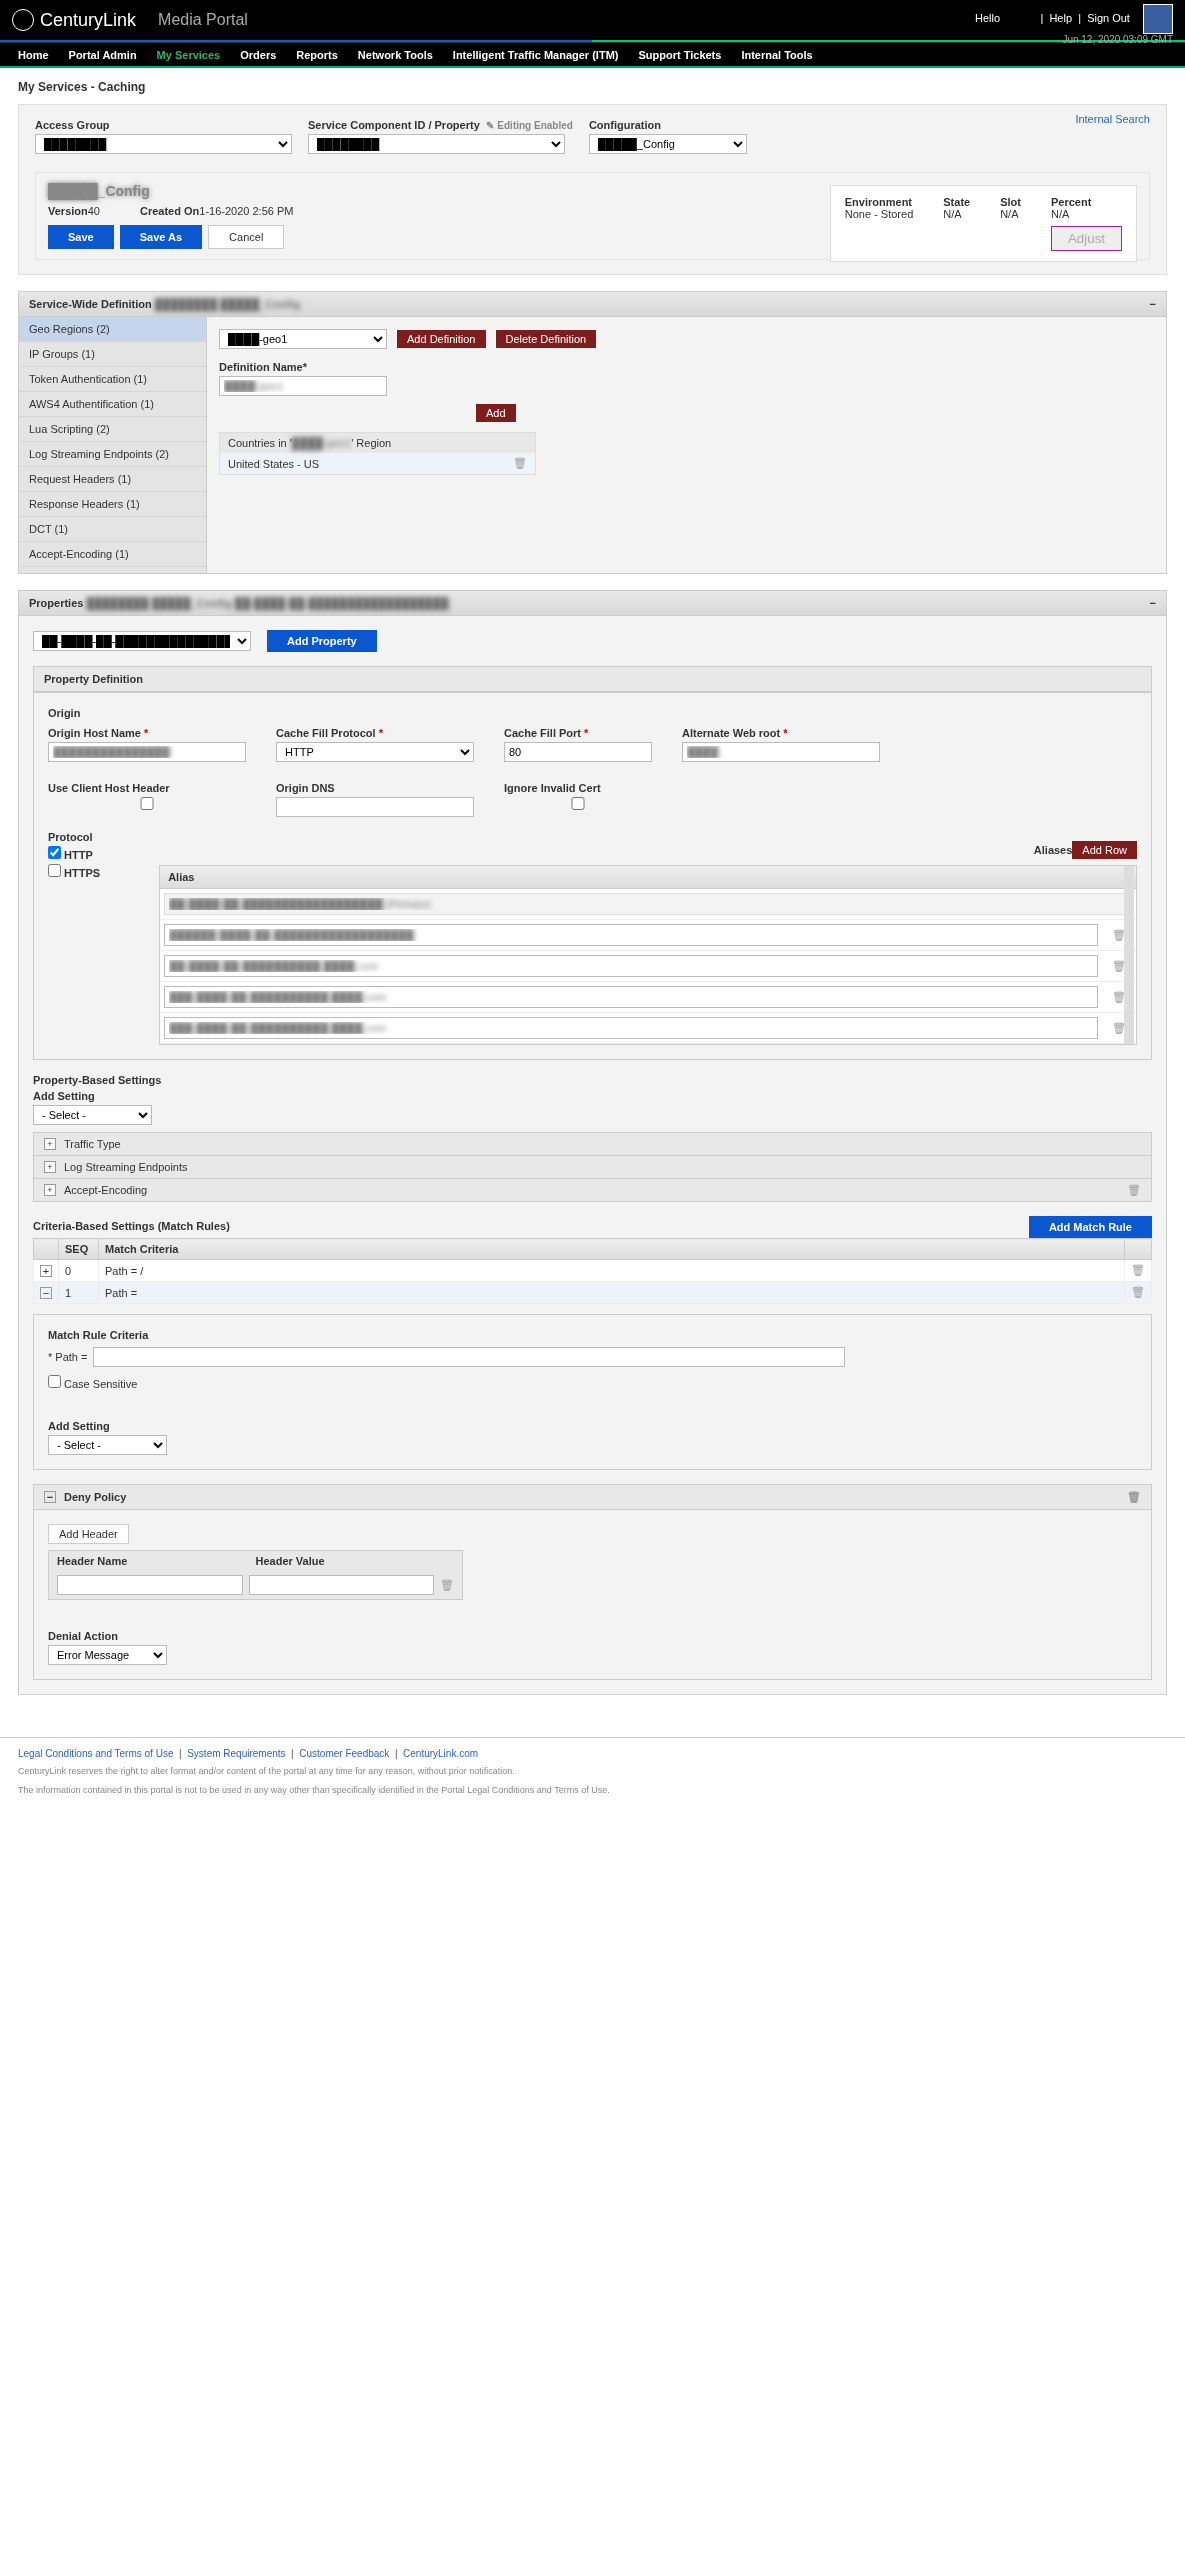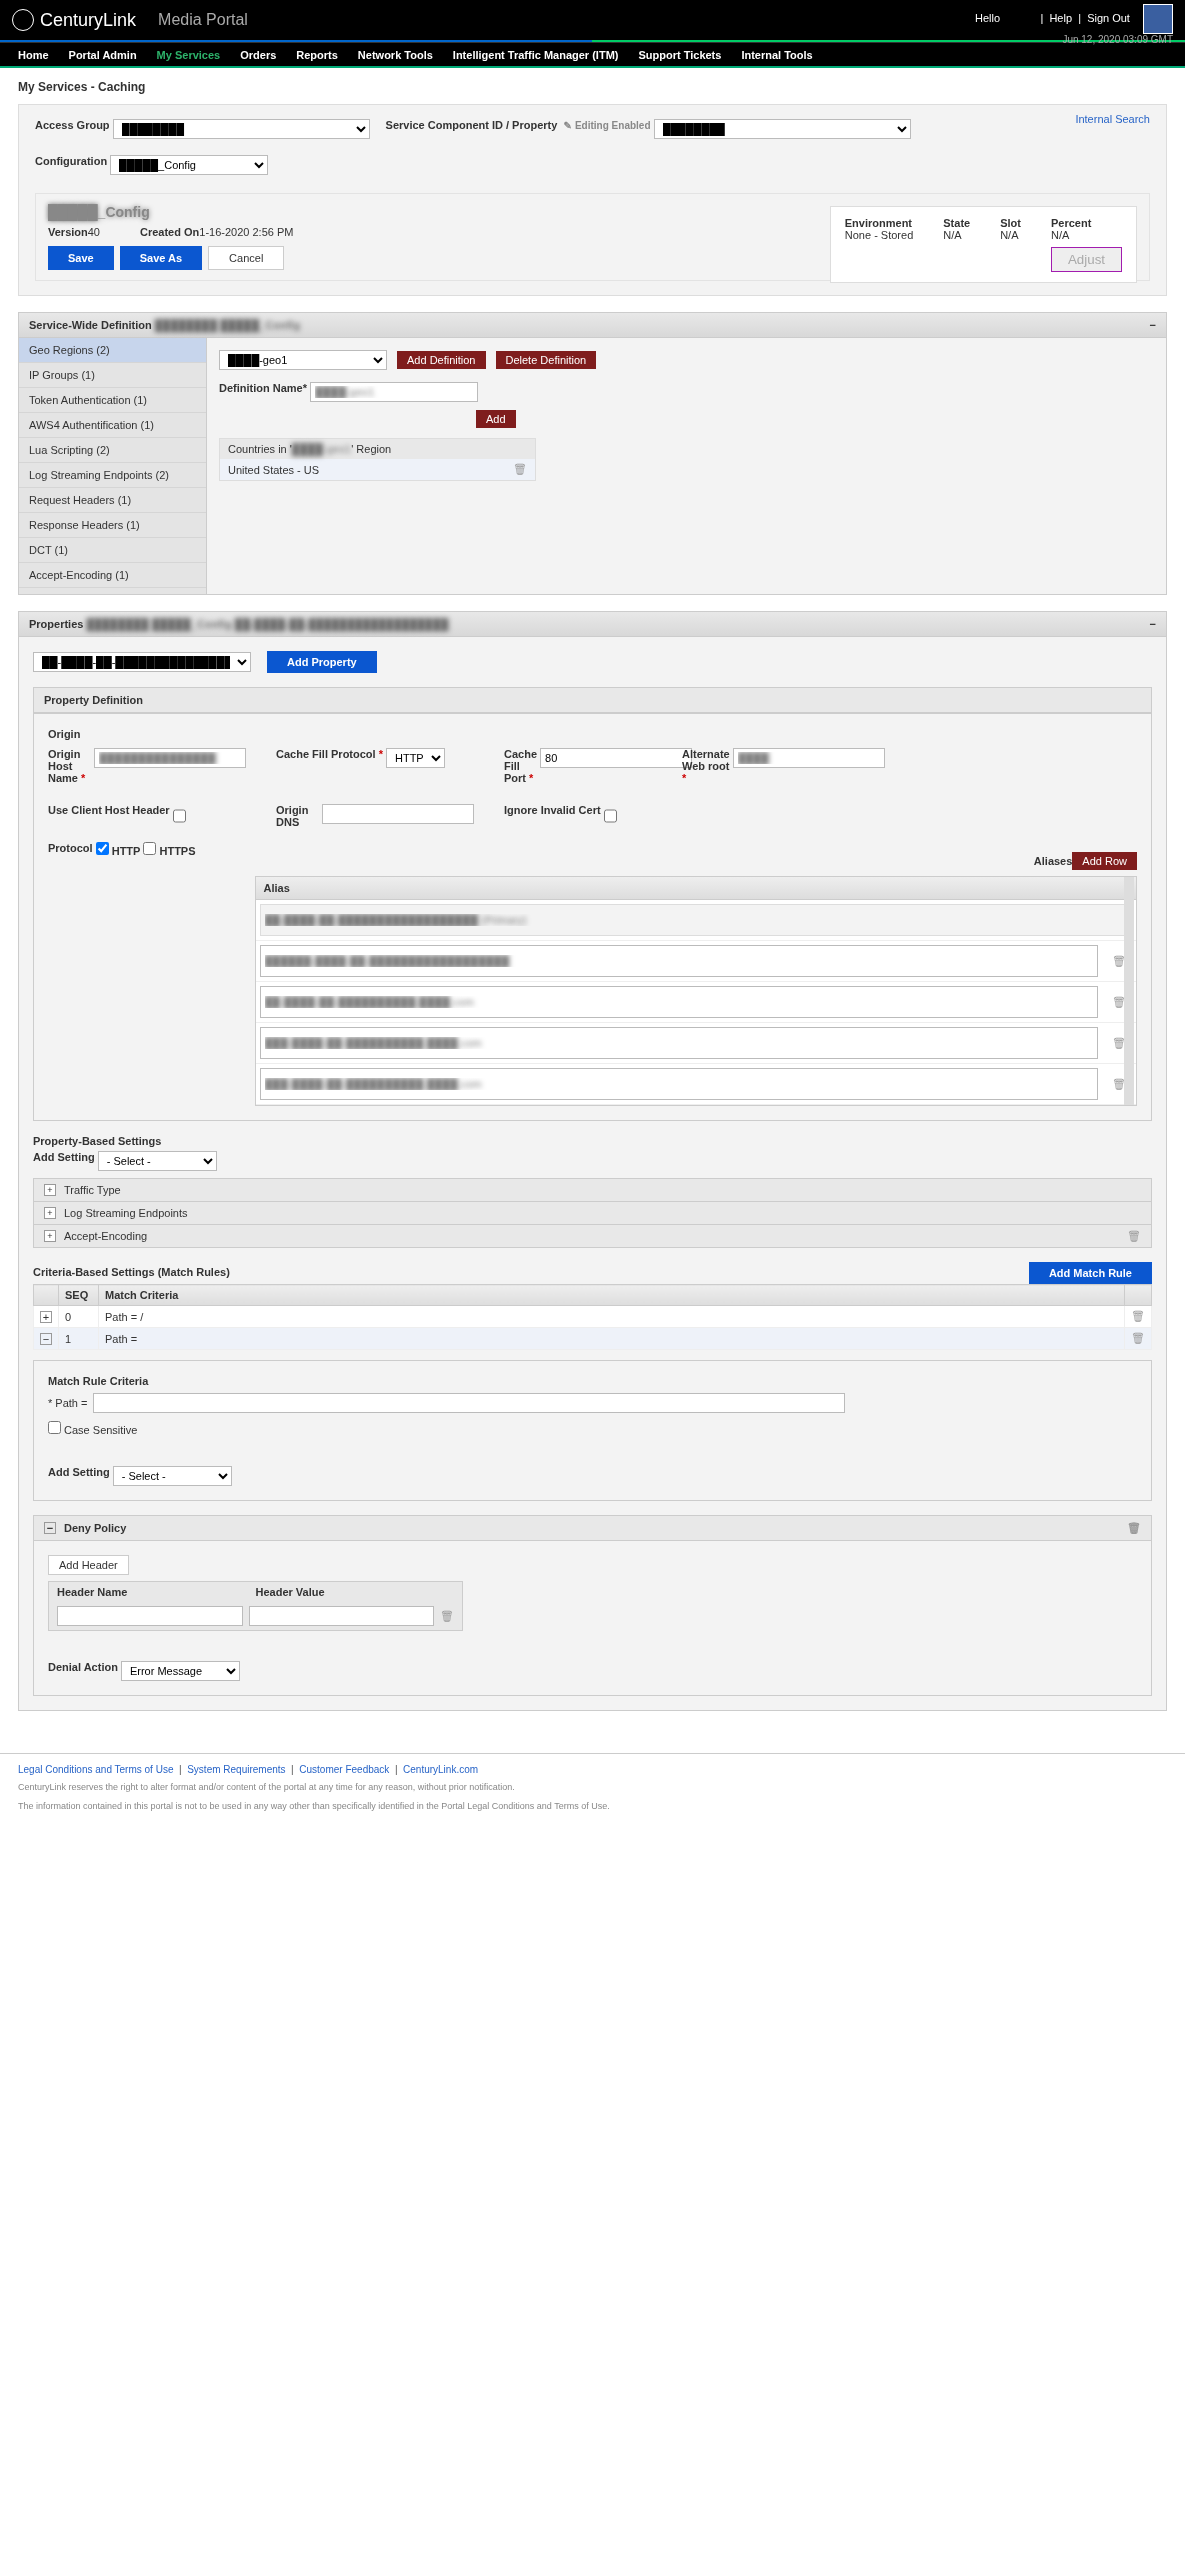--- a/index.html
+++ b/index.html
@@ -16,21 +16,21 @@
 .badge-img{display:inline-block;width:30px;height:30px;background:#3a5fa0;vertical-align:middle;margin-left:10px;border:1px solid #fff}
 .menubar{background:#000;border-top:1px solid #333;height:26px;display:flex;align-items:center;padding:0 8px;gap:0;border-bottom:2px solid #0a7}
 .menubar .mi{color:#fff;font-size:11px;font-weight:bold;padding:0 10px;cursor:pointer}
 .menubar .mi.active{color:#2db36b}
 .gradient-line{height:2px;background:linear-gradient(90deg,#0066cc 0%,#0066cc 50%,#00cc66 50%,#00cc66 100%)}
 .page{padding:12px 18px}
 .page-title{font-size:12px;font-weight:bold;margin-bottom:10px}
 .panel{border:1px solid #ddd;background:#f3f3f3;padding:14px 16px;position:relative}
 .internal-search{position:absolute;right:16px;top:8px;color:#2864c7;font-size:11px;cursor:pointer}
 .row{display:flex;gap:16px;flex-wrap:wrap}
-.fld{display:flex;flex-direction:row;gap:3px}
+.fld{display:flex;flex-direction:column;gap:3px}
 .fld label{font-size:11px;font-weight:bold}
 select,input[type=text]{border:1px solid #bbb;font-size:11px;padding:2px 4px;background:#fff;height:20px}
 .blur{color:transparent;text-shadow:0 0 5px rgba(0,0,0,.5)}
 .config-box{background:#f3f3f3;border:1px solid #e3e3e3;margin-top:18px;padding:10px 12px;position:relative}
 .cfg-title{font-size:14px;font-weight:bold;color:#888}
 .cfg-meta{display:flex;gap:40px;margin-top:6px;font-size:11px}
 .cfg-meta b{font-weight:bold}
 .btn{border:none;padding:5px 20px;font-size:11px;cursor:pointer;color:#fff;background:#0b57d0;font-weight:bold}
 .btn.gray{background:#fff;color:#333;border:1px solid #ccc;font-weight:normal}
 .btn.mini{padding:3px 10px;font-weight:normal}
@@ -54,21 +54,21 @@
 .props-body{border:1px solid #ccc;border-top:none;background:#f3f3f3;padding:14px}
 .sub-hdr{background:#e8e8e8;border:1px solid #ccc;padding:6px 10px;font-weight:bold;font-size:11px;margin-top:14px}
 .origin-box{border:1px solid #ccc;background:#f3f3f3;padding:14px;margin-top:0}
 .origin-grid{display:grid;grid-template-columns:198px 198px 148px 198px;gap:20px 30px}
 .req::after{content:" *";color:#c00}
 .aliases{margin-top:10px}
 .alias-hdr{display:flex;justify-content:flex-end;align-items:center}
 .alias-tbl{border:1px solid #ccc;background:#fff;margin-top:6px}
 .alias-tbl .th{background:linear-gradient(#eee,#ddd);padding:5px 8px;font-weight:bold;font-size:11px;border-bottom:1px solid #ccc}
 .alias-tbl .tr{display:flex;align-items:center;border-bottom:1px solid #eee}
-.alias-tbl .tr input{flex:1;margin:4px;height:32px}
+.alias-tbl .tr input{flex:1;margin:4px;height:22px}
 .alias-tbl .tr.first input{background:#f3f3f3;border:1px solid #ddd}
 .pbs{margin-top:14px}
 .pbs-row{background:#e8e8e8;border:1px solid #ccc;padding:5px 10px;font-size:11px;display:flex;align-items:center;gap:8px;margin-top:-1px;position:relative}
 .pbs-row .exp{width:12px;height:12px;border:1px solid #999;background:#fff;display:flex;align-items:center;justify-content:center;font-size:9px;cursor:pointer}
 .cbs{margin-top:18px;position:relative}
 .cbs .addmr{position:absolute;right:0;top:-4px}
 .mtable{border:1px solid #ccc;margin-top:6px;font-size:11px;width:100%;border-collapse:collapse}
 .mtable th{background:linear-gradient(#eee,#ddd);padding:4px 6px;text-align:left;border:1px solid #ccc;font-weight:bold}
 .mtable td{padding:4px 6px;border:1px solid #eee;background:#fff}
 .mtable tr.sel td{background:#eef2f9}

